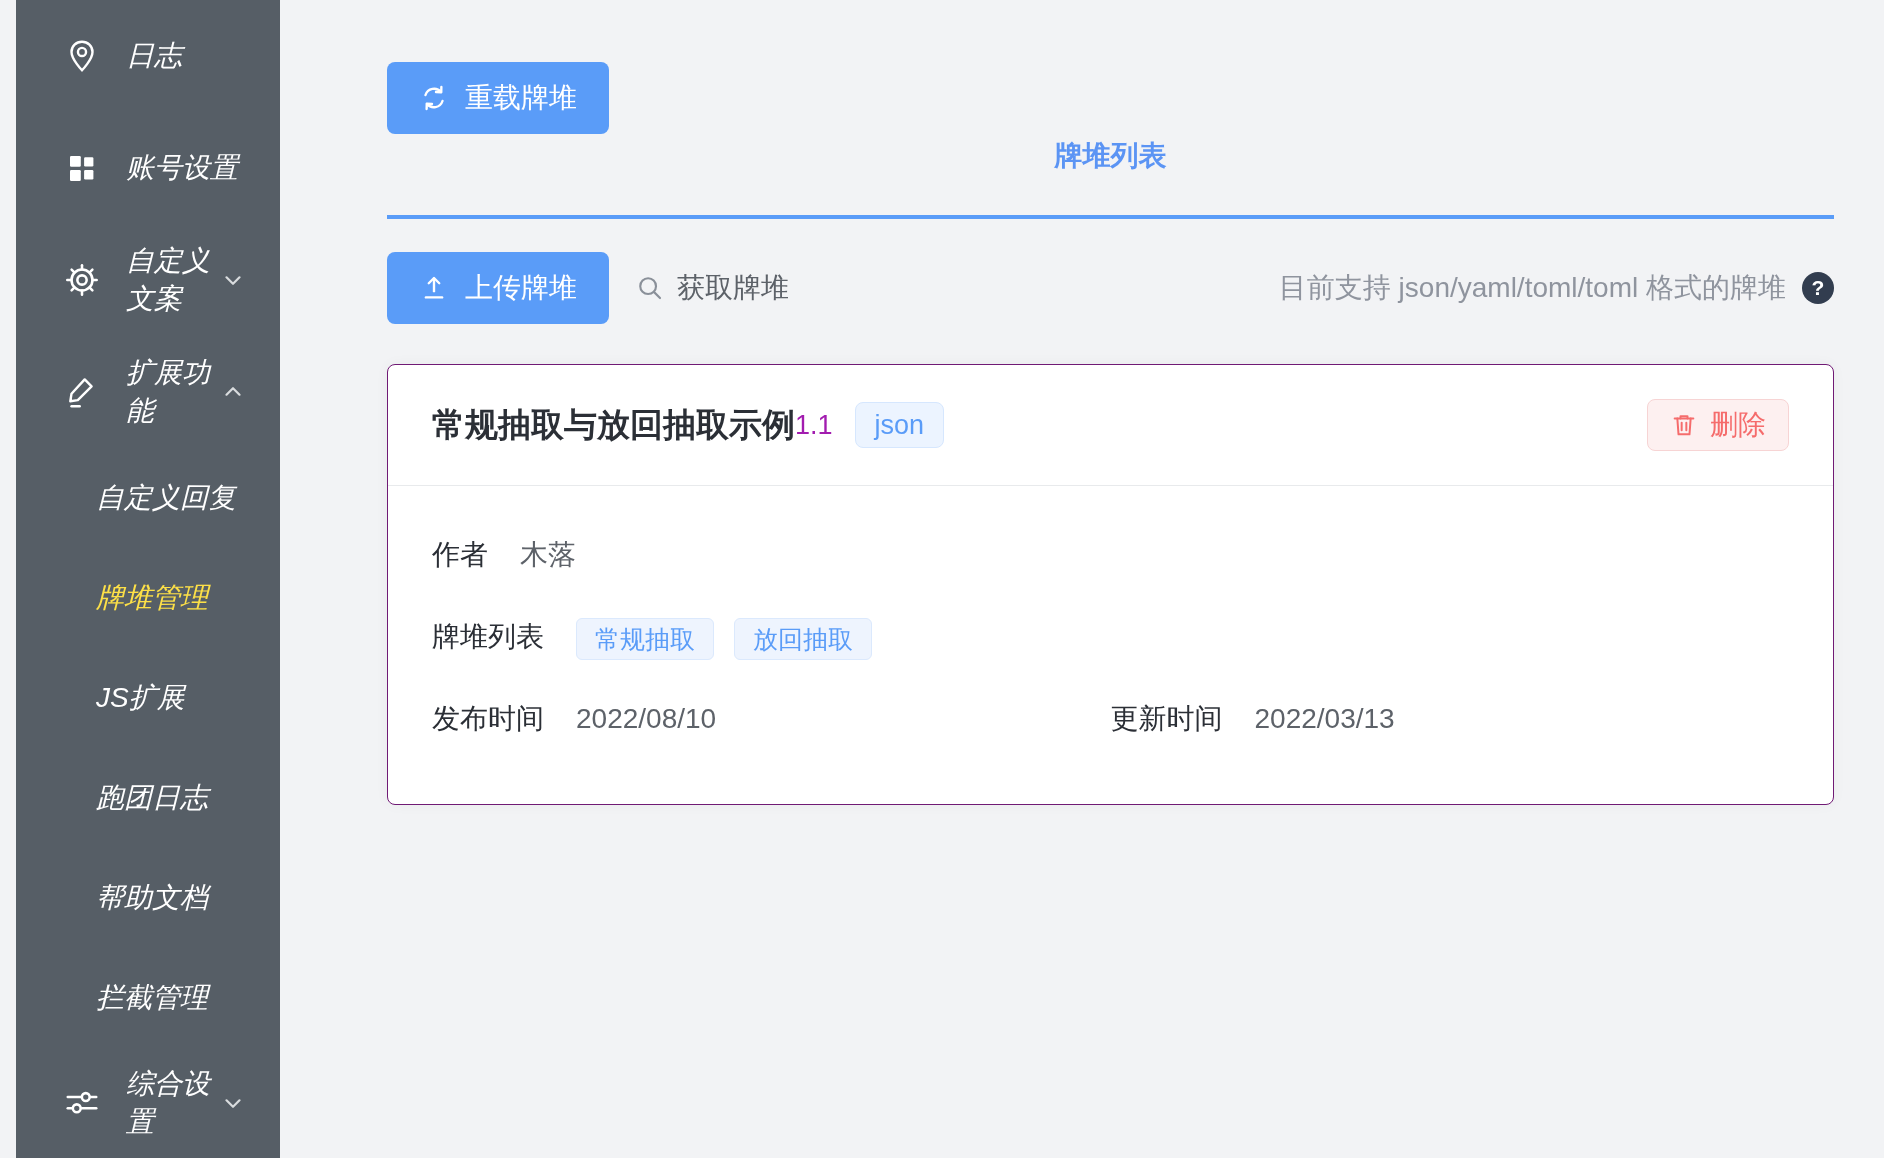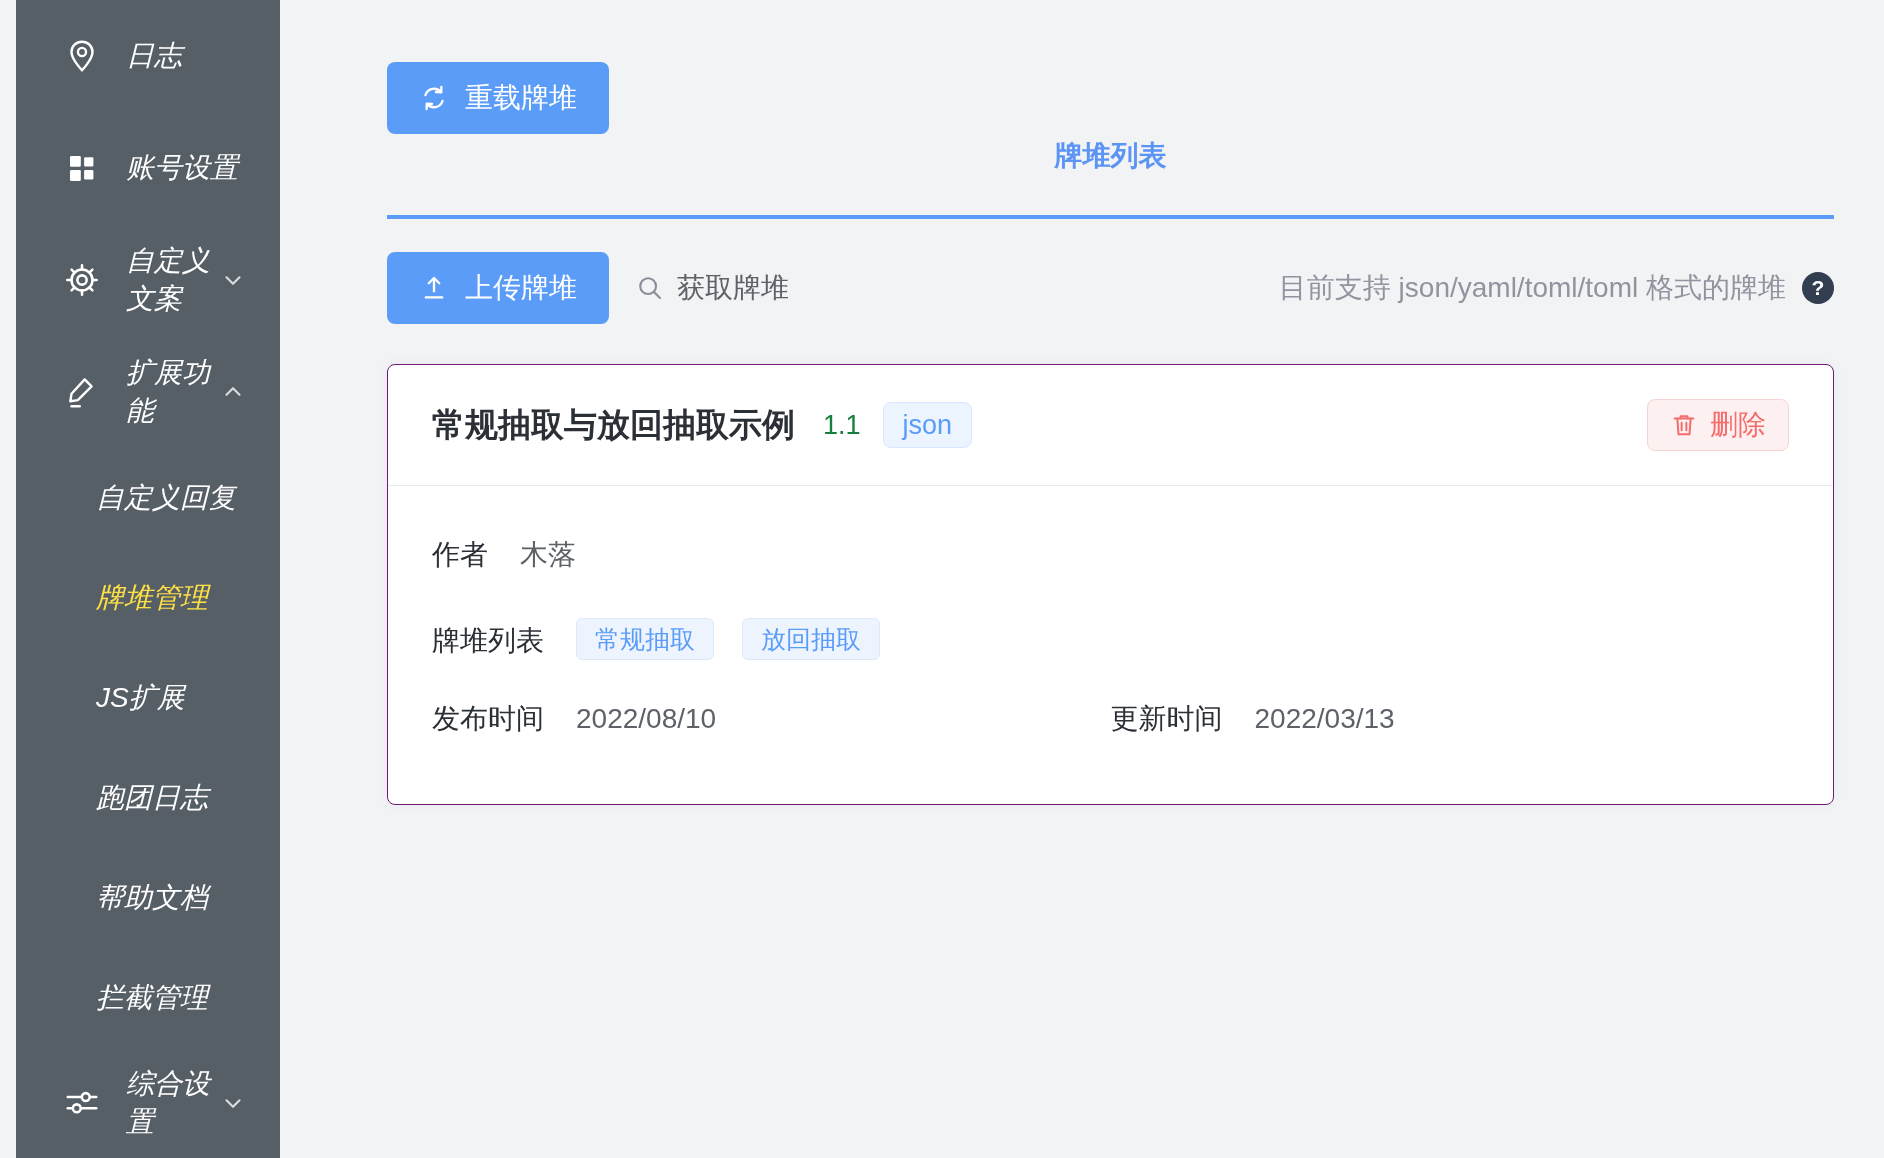--- a/index.html
+++ b/index.html
@@ -76,42 +76,42 @@
     border: 1px solid #701a75;
     border-radius: 8px;
     box-shadow: 0 0 14px rgba(0,0,0,.04);
   }
   .card-header {
     display: flex; align-items: center;
     padding: 34px 44px;
     border-bottom: 1px solid #e8eaec;
   }
   .card-title { font-size: 33px; font-weight: 700; color: #2b2f36; }
-  .card-version { margin-left: 28px; font-size: 27px; color: #15803d; }
+  .card-version { margin-left: 0; font-size: 27px; color: #a21caf; }
   .format-tag {
     margin-left: 22px; height: 46px; padding: 0 19px;
     display: flex; align-items: center;
     background: #ecf4ff; border: 1px solid #d6e7fe; border-radius: 8px;
     color: #5a9cf8; font-size: 27px;
   }
   .delete-btn {
     margin-left: auto;
     display: flex; align-items: center; gap: 12px;
     height: 52px; padding: 0 22px;
     background: #fdf0f0; border: 1px solid #f7d4d4; border-radius: 8px;
     color: #f56c6c; font-size: 28px; font-family: inherit; cursor: pointer;
   }
   .delete-btn svg { width: 28px; height: 28px; }
 
   .card-body { padding: 50px 44px 66px; font-size: 28px; }
-  .field-row { display: flex; align-items: flex-end; }
+  .field-row { display: flex; align-items: flex-start; }
   .field-label { color: #2b2f36; flex: 0 0 auto; }
   .field-value { margin-left: 32px; color: #5d6269; }
   .decks-row { margin-top: 44px; }
-  .tag-list { display: flex; gap: 28px; margin-left: 32px; }
+  .tag-list { display: flex; gap: 20px; margin-left: 32px; }
   .deck-tag {
     height: 42px; padding: 0 18px;
     display: flex; align-items: center;
     background: #eef4fe; border: 1px solid #dbe9fd; border-radius: 6px;
     color: #5a9cf8; font-size: 25px;
   }
   .dates-row { margin-top: 40px; display: flex; }
   .date-col { display: flex; align-items: center; width: 50%; }
 </style>
 </head>

